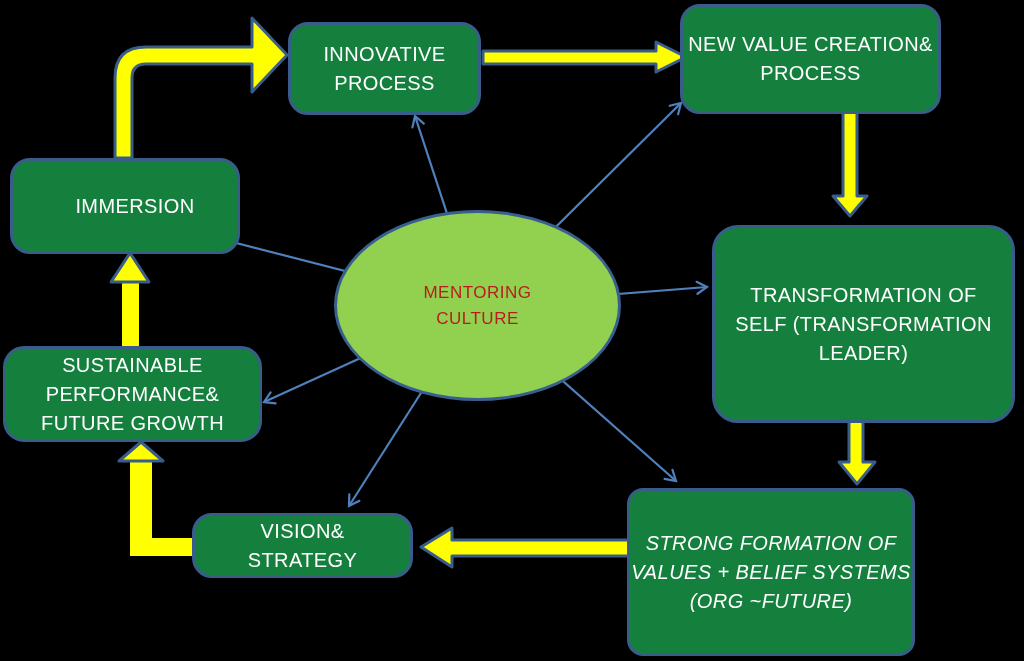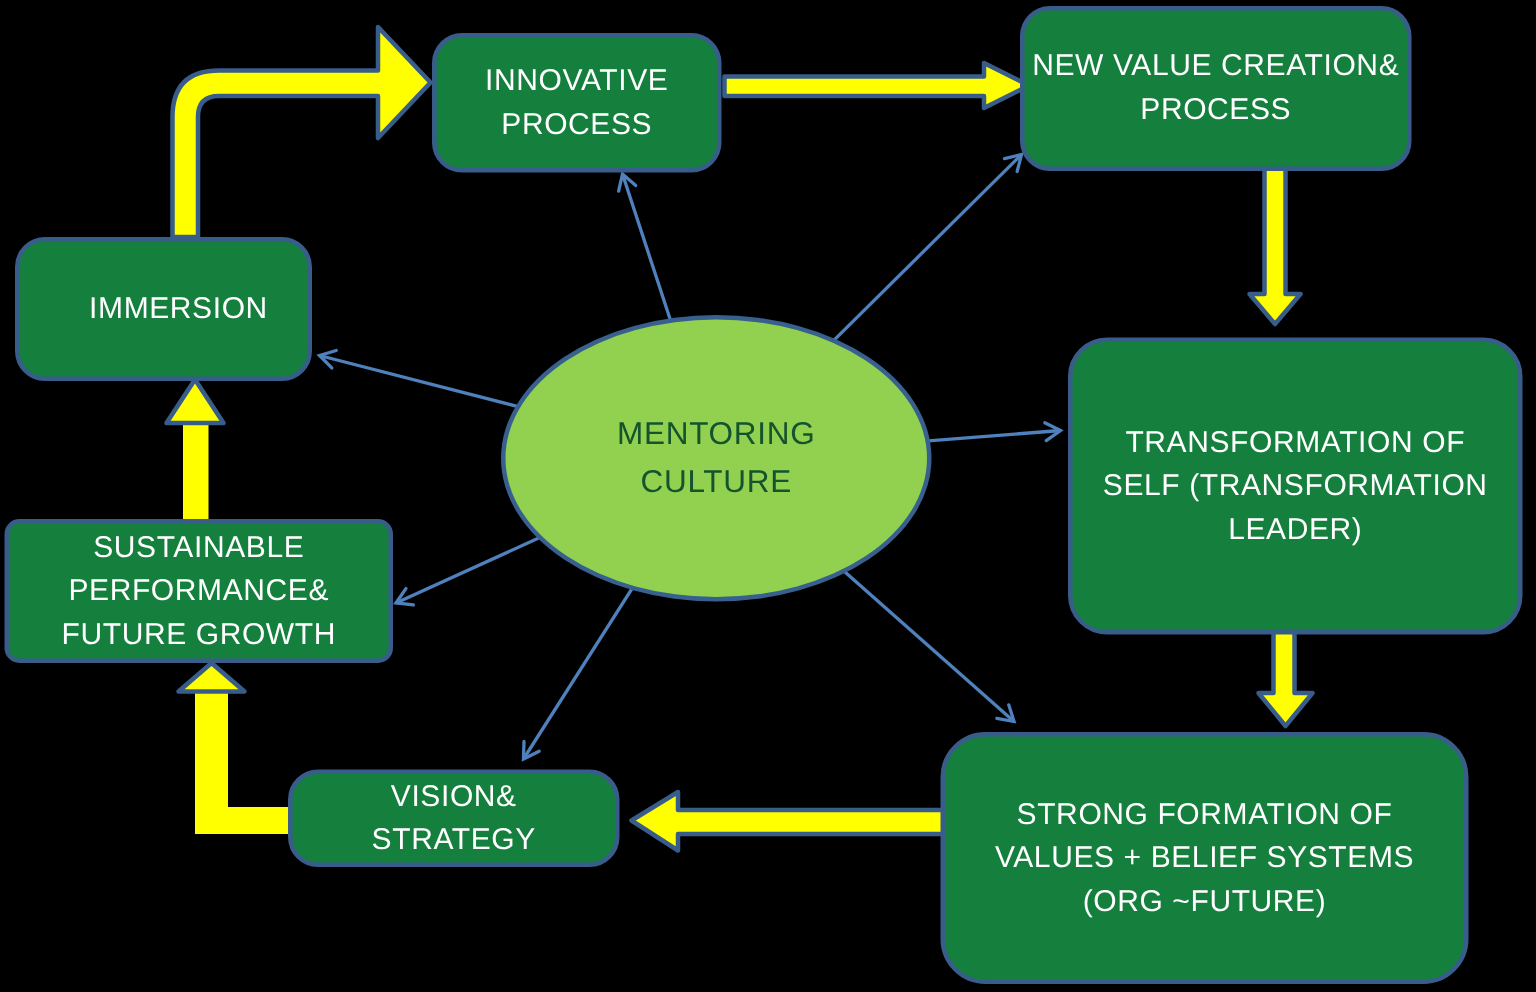--- a/index.html
+++ b/index.html
@@ -11,30 +11,30 @@
   .node{
     position:absolute;box-sizing:border-box;
     background:#15803d;border:3px solid #385D8A;border-radius:20px;
     color:#FFFFFF;display:flex;flex-direction:column;align-items:center;justify-content:center;
     text-align:center;font-size:20px;line-height:1.45;letter-spacing:0.4px;
     z-index:2;
   }
   .node span{display:block;white-space:nowrap;}
   .n-innovative   {left:288px;top:22px;  width:193px;height:93px;}
   .n-newvalue     {left:680px;top:4px;   width:261px;height:110px;}
-  .n-immersion    {left:10px; top:158px; width:198px;height:96px;padding-left:20px;}
+  .n-immersion    {left:10px; top:158px; width:230px;height:96px;padding-left:20px;}
   .n-transformation{left:712px;top:225px;width:303px;height:198px;border-radius:26px;}
-  .n-strong       {left:627px;top:488px; width:352px;height:168px;border-radius:30px;}
+  .n-strong       {left:627px;top:488px; width:288px;height:168px;border-radius:16px;font-style:italic;}
   .n-vision       {left:192px;top:513px; width:221px;height:65px;}
-  .n-sustainable  {left:3px;  top:346px; width:259px;height:96px;border-radius:10px;align-items:center;}
+  .n-sustainable  {left:3px;  top:346px; width:259px;height:96px;border-radius:21px;align-items:center;}
   .center-ellipse{
     position:absolute;left:334px;top:210px;width:287px;height:191px;box-sizing:border-box;
     background:#92D050;border:3px solid #38608F;border-radius:50%;
-    color:#14532d;display:flex;flex-direction:column;align-items:center;justify-content:center;
-    text-align:center;font-size:21px;line-height:1.5;letter-spacing:0.5px;z-index:2;
+    color:#b91c1c;display:flex;flex-direction:column;align-items:center;justify-content:center;
+    text-align:center;font-size:17px;line-height:1.5;letter-spacing:0.5px;z-index:2;
   }
   .center-ellipse span{display:block;white-space:nowrap;}
   svg{display:block;}
 </style>
 </head>
 <body>
 
 <div class="stage">
 
   <svg class="layer" viewBox="0 0 1024 661">

